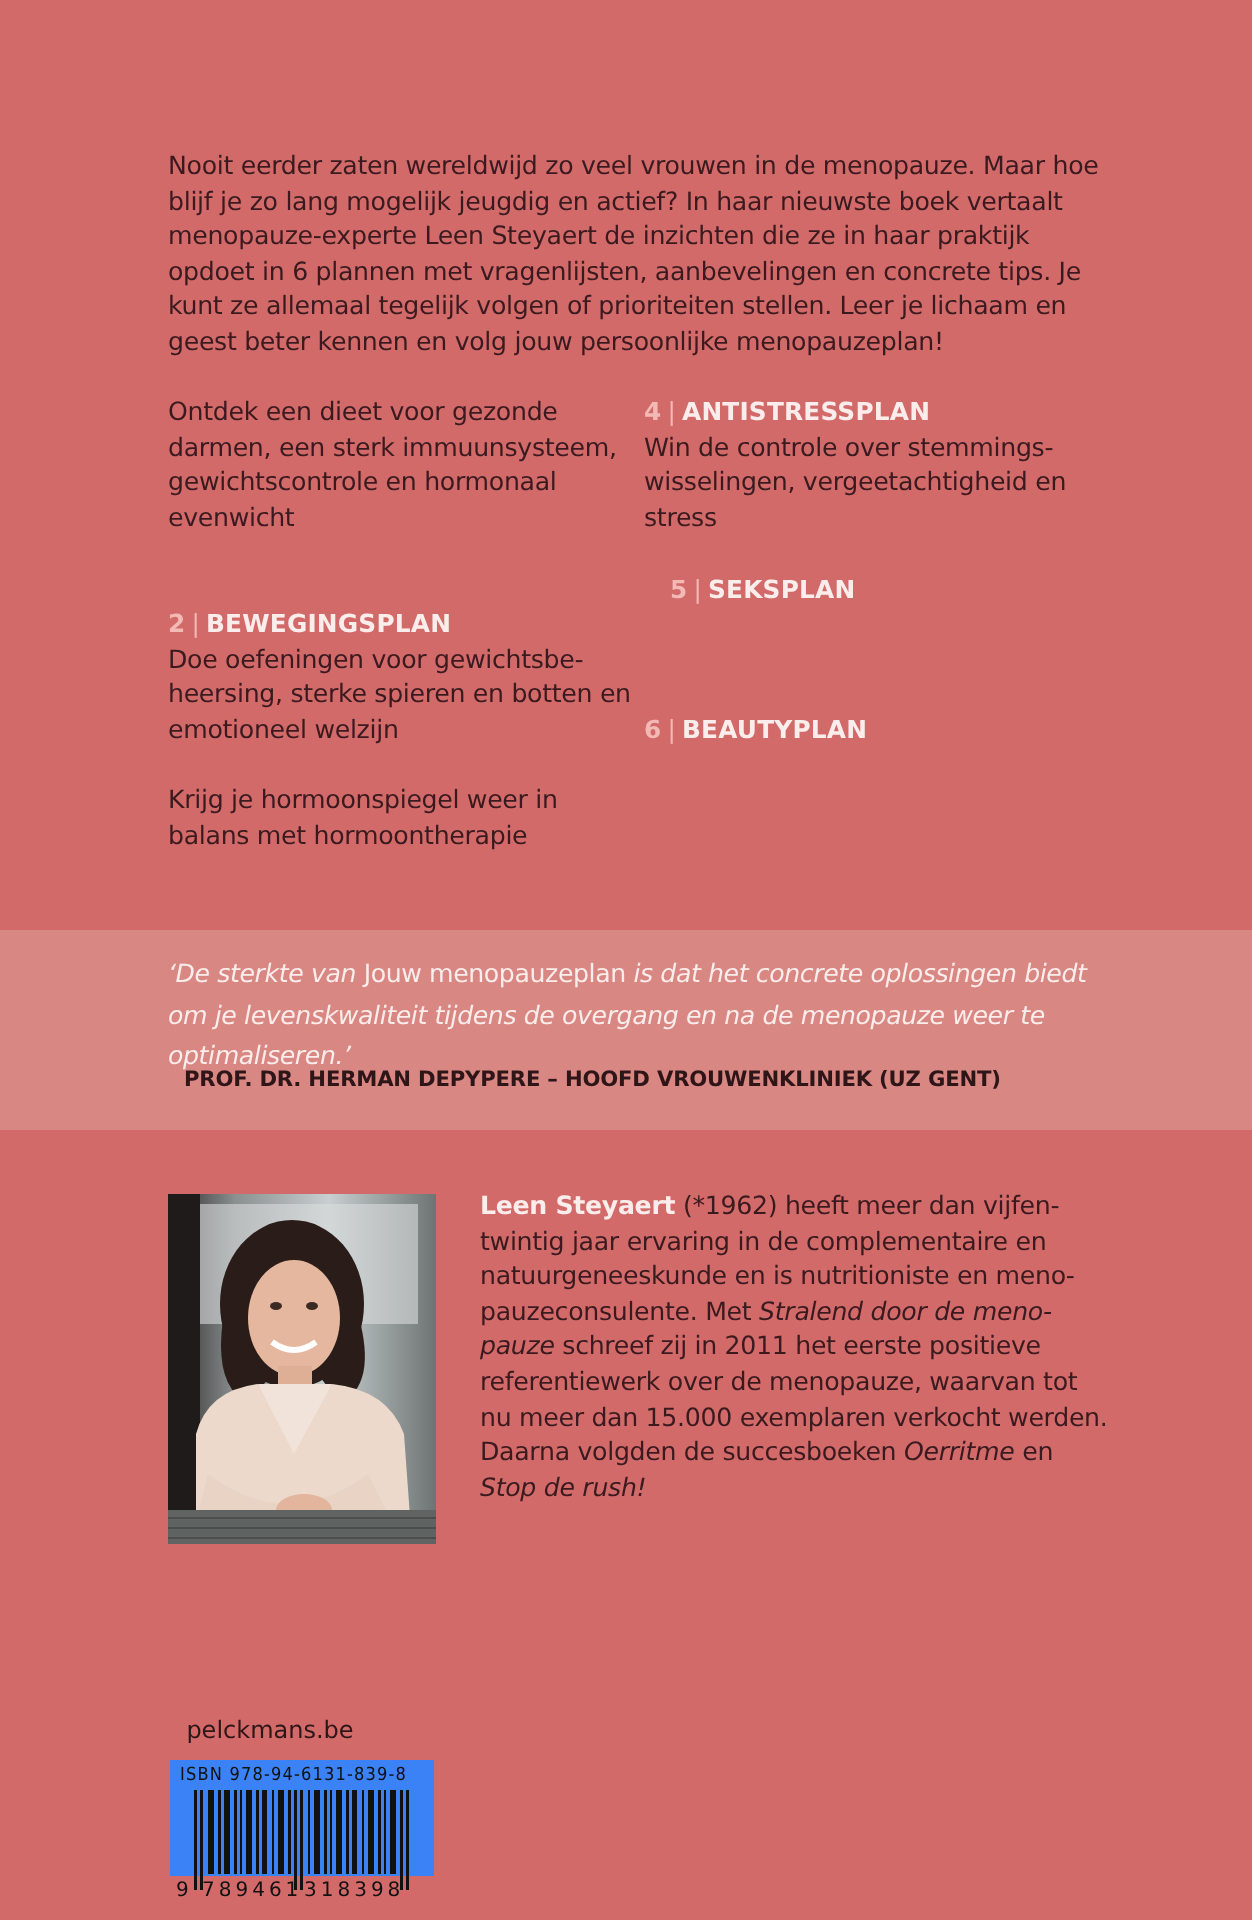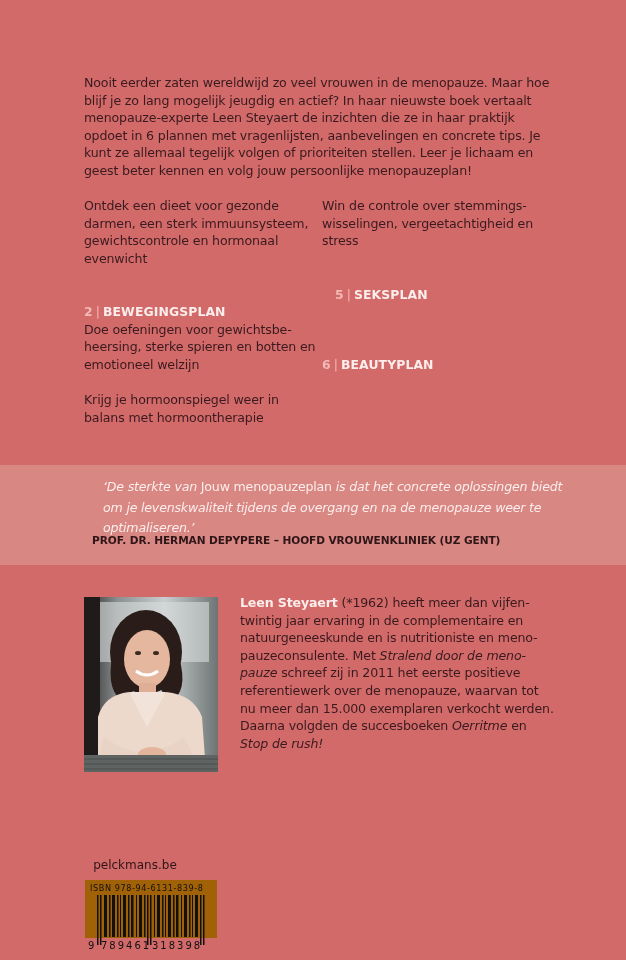--- a/index.html
+++ b/index.html
@@ -17,42 +17,42 @@
   .plan { position:absolute; width:232px; font-size:12.6px; line-height:17.6px; letter-spacing:-0.15px; }
   .plan-head { font-weight:bold; font-size:12.4px; line-height:17.6px; letter-spacing:0.1px; }
   .plan-num { color:#F3B9B5; font-weight:bold; }
   .plan-sep { color:#F3B9B5; margin:0 3px; font-weight:normal; }
   .plan-title { color:#FBEDEB; }
   .quote-band {
     left:0; top:465px; width:626px; height:100px; background:#D98783;
   }
   .quote {
     left:84px; top:477px; width:470px; color:#FBEDEB;
-    font-size:12.6px; line-height:20.5px; font-style:italic; letter-spacing:-0.2px;margin-left:19px;
+    font-size:12.6px; line-height:20.5px; font-style:italic; letter-spacing:-0.2px;
   }
   .quote .up { font-style:normal; }
   .attrib {
     left:92px; top:533px; width:470px;
     font-size:10.6px; line-height:14px; font-weight:bold; color:#2E1518; letter-spacing:-0.1px;
   }
   .photo {
     left:84px; top:597px; width:134px; height:175px; overflow:hidden;
     background:#2E2A2A;
   }
   .bio {
     left:240px; top:594px; width:318px;
     font-size:12.6px; line-height:17.6px; letter-spacing:-0.15px;
   }
   .bio b { color:#FBEDEB; }
   .publisher {
     left:68px; top:858px; width:134px; text-align:center;
     font-size:12px; color:#2E1518;
   }
   .barcode-box {
-    left:85px; top:880px; width:132px; height:58px; background:#a16207;
+    left:85px; top:880px; width:132px; height:58px; background:#3b82f6;
   }
   .isbn {
     position:absolute; left:5px; top:3px; font-size:9px; letter-spacing:0.6px; color:#111;
     font-family:"DejaVu Sans Condensed","DejaVu Sans",sans-serif;
   }
   .digits {
     position:absolute; top:60px; font-size:10px; color:#111; letter-spacing:2px;
   }
 </style>
 </head>
@@ -69,20 +69,23 @@
     <span class="plan-num">2</span><span class="plan-sep">|</span><span class="plan-title">BEWEGINGSPLAN</span>
   </div>
   <div>Doe oefeningen voor gewichtsbe­heersing, sterke spieren en botten en emotioneel welzijn</div>
 </div>
 
 <div class="plan" style="left:84px; top:391px;">
   <div>Krijg je hormoonspiegel weer in balans met hormoontherapie</div>
 </div>
 
 <div class="plan" style="left:322px; top:197px;">
+  <div class="plan-head">
+    <span class="plan-num">4</span><span class="plan-sep">|</span><span class="plan-title">ANTISTRESSPLAN</span>
+  </div>
   <div>Win de controle over stemmings­wisselingen, vergeetachtigheid en stress</div>
 </div>
 
 <div class="plan" style="left:322px; top:286px;margin-left:13px;">
   <div class="plan-head">
     <span class="plan-num">5</span><span class="plan-sep">|</span><span class="plan-title">SEKSPLAN</span>
   </div>
 </div>
 
 <div class="plan" style="left:322px; top:356px;">

